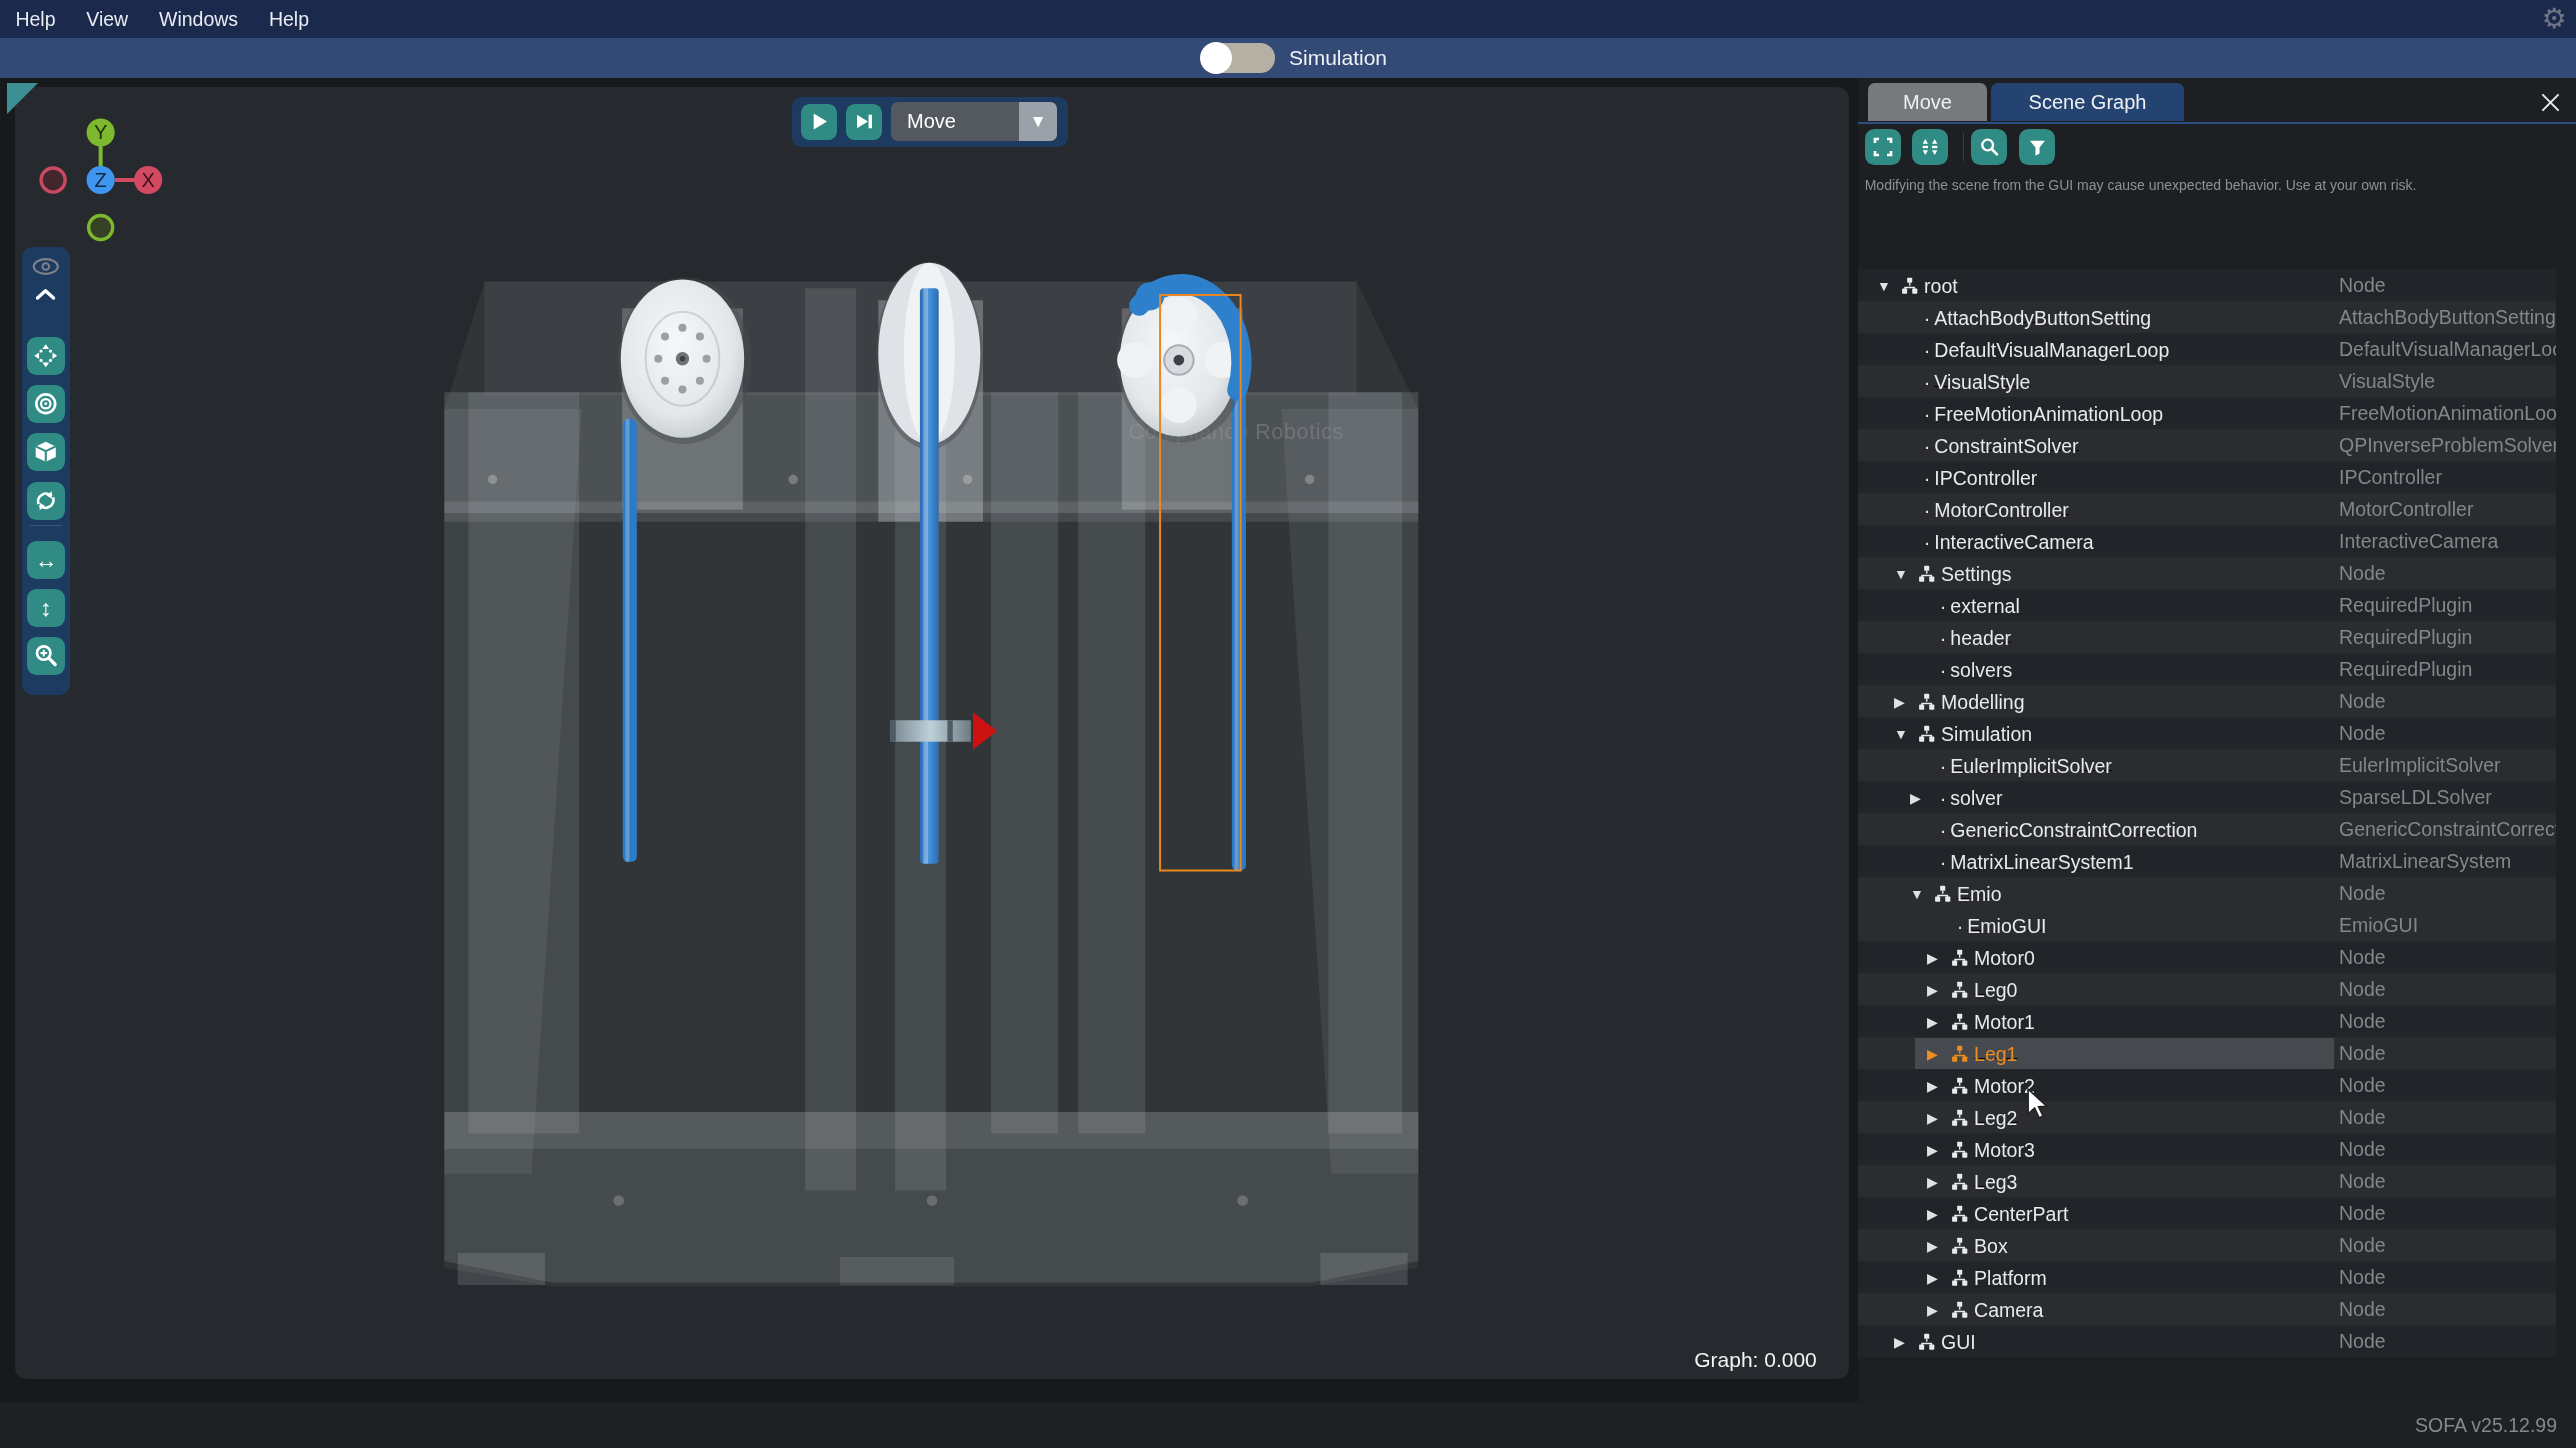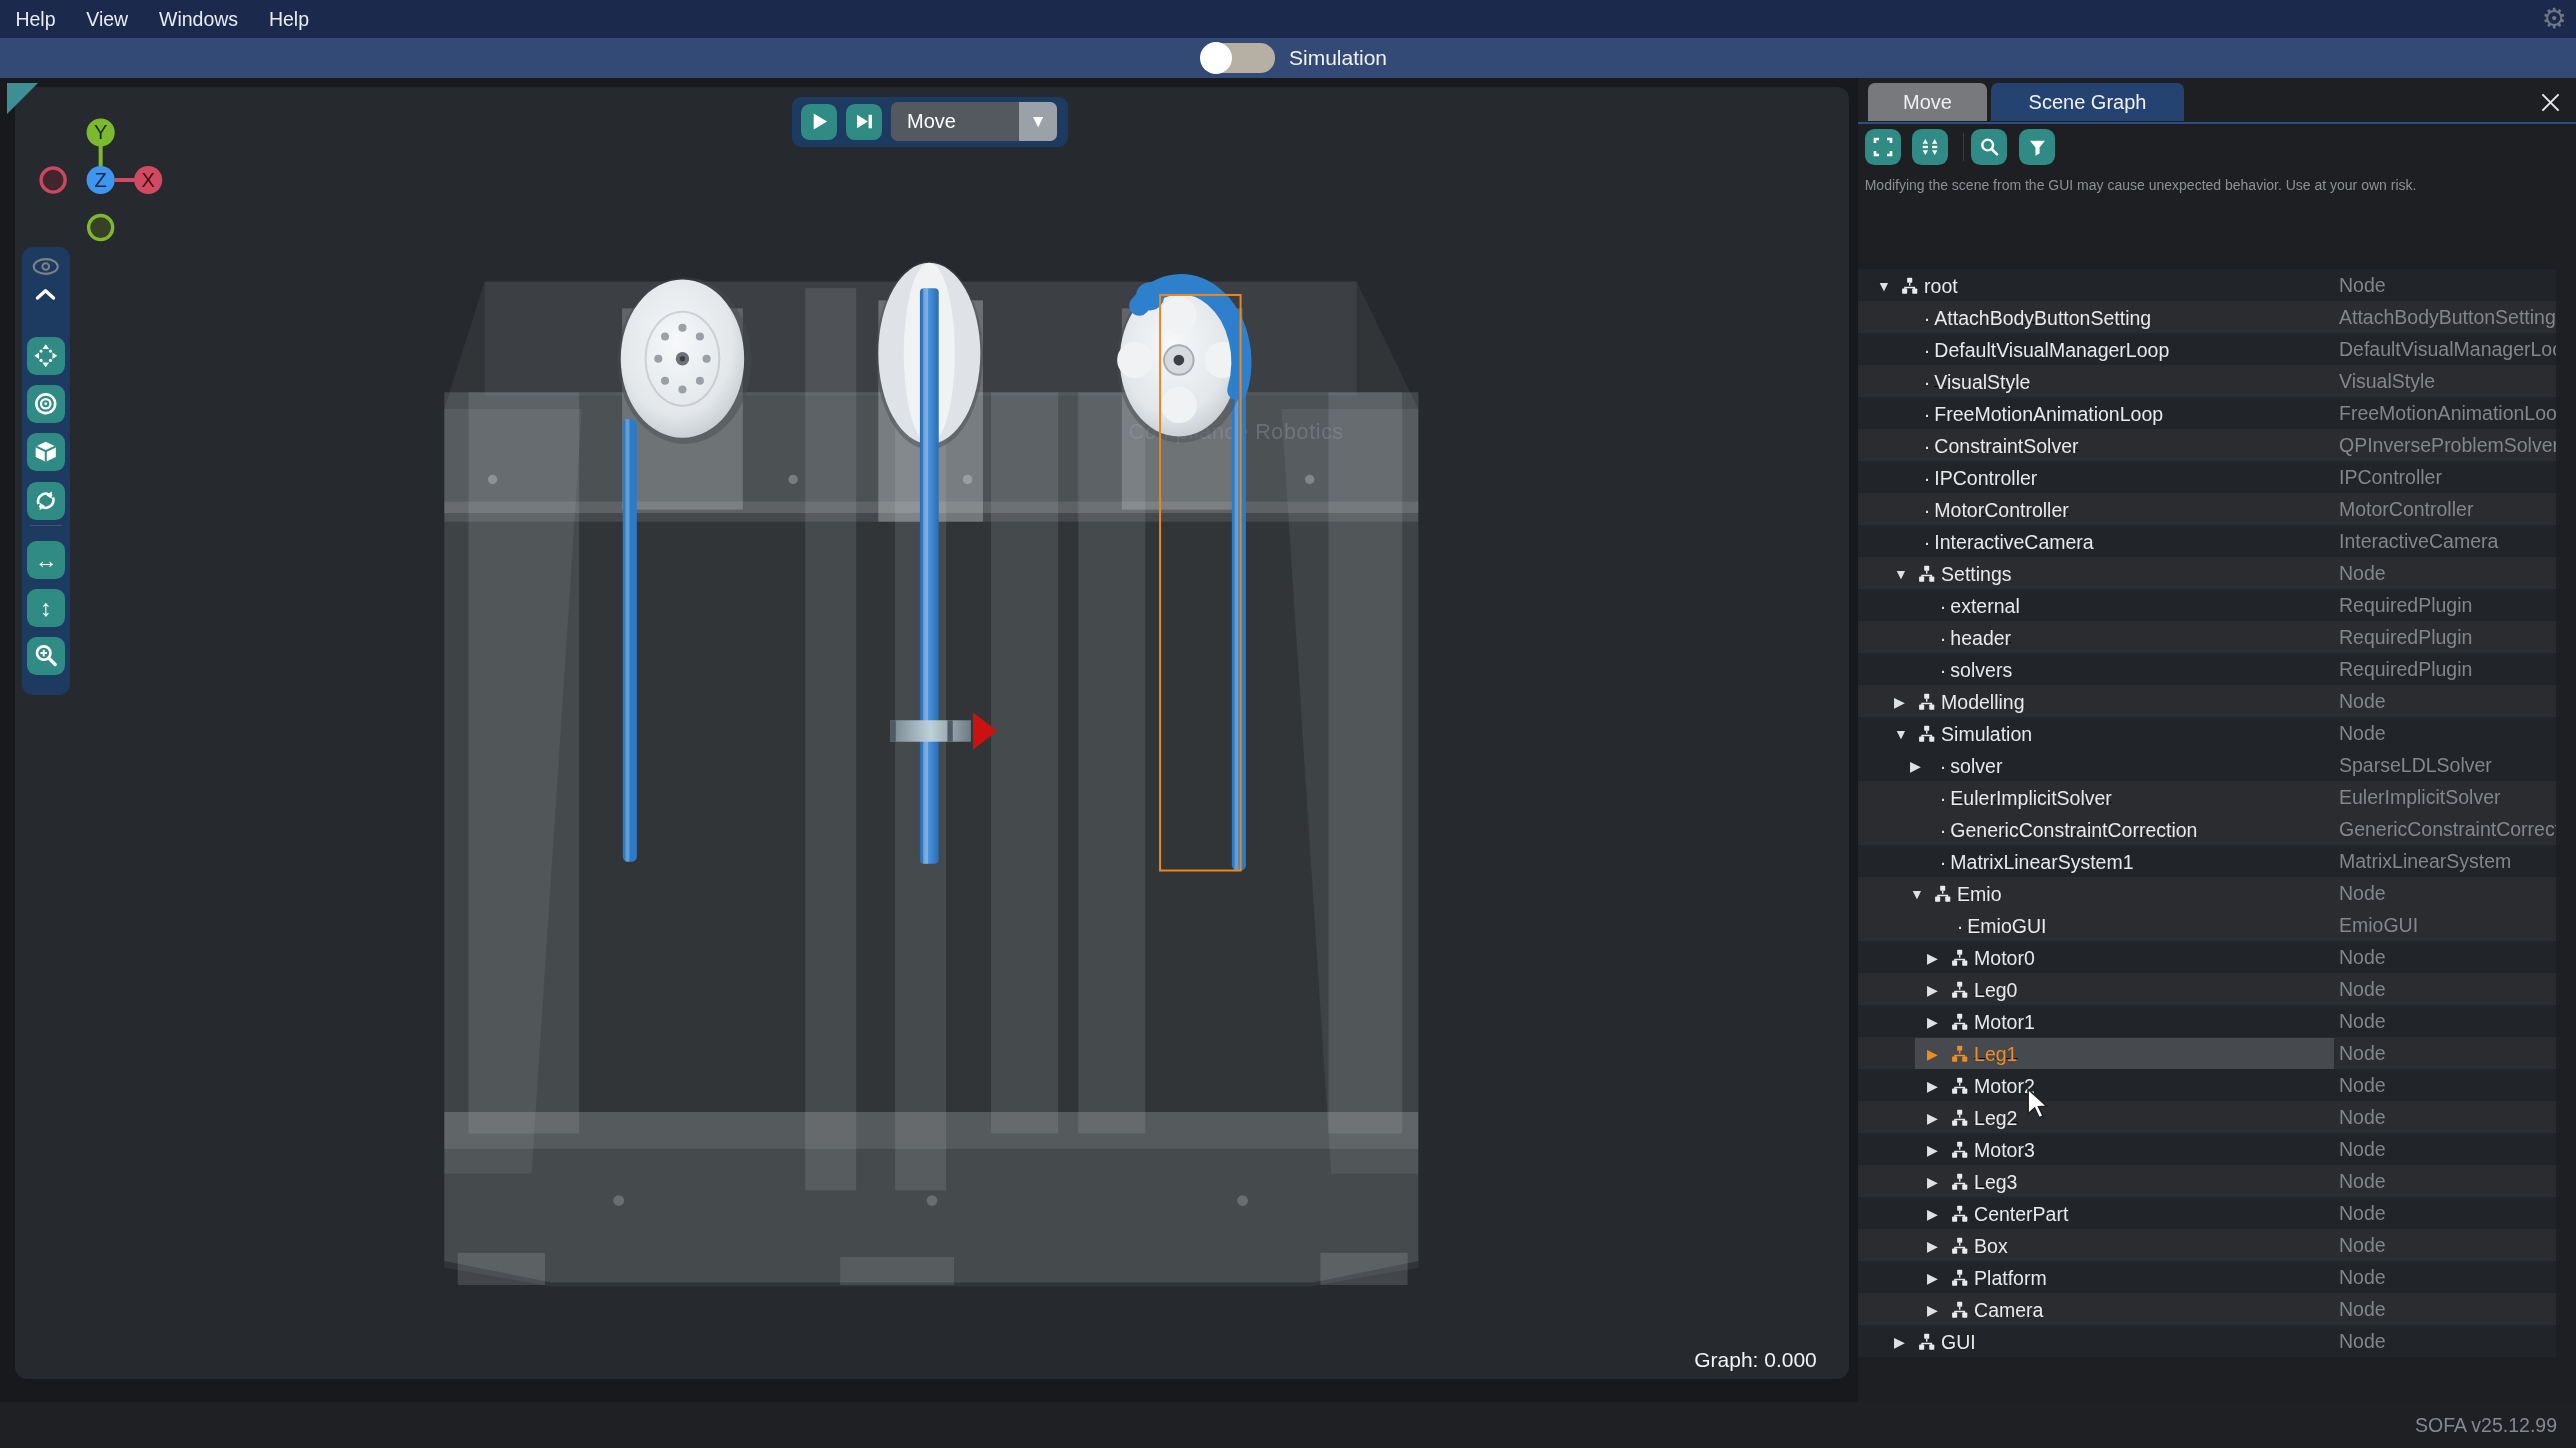--- a/index.html
+++ b/index.html
@@ -424,27 +424,27 @@
       <div class="trow">
         <div class="ncell" style="padding-left:36px"><span class="ar">▼</span><span class="nico"><svg viewBox="0 0 24 24" fill="currentColor">
               <rect x="8.5" y="1" width="7" height="7" rx="1"></rect>
               <path d="M11 8 h2 v4 h-2 Z"></path>
               <path d="M4.5 17 v-3.5 h15 V17 h-2 v-1.5 h-11 V17 Z"></path>
               <rect x="1.5" y="16" width="7" height="7" rx="1"></rect>
               <rect x="15.5" y="16" width="7" height="7" rx="1"></rect>
             </svg></span><span class="nm">Simulation</span></div>
         <div class="tcell">Node</div>
       </div>
+      <div class="trow alt">
+        <div class="ncell" style="padding-left:52px"><span class="ar"></span><span class="blt">·</span><span class="nm">EulerImplicitSolver</span></div>
+        <div class="tcell">EulerImplicitSolver</div>
+      </div>
       <div class="trow">
         <div class="ncell" style="padding-left:52px"><span class="ar">▶</span><span class="blt">·</span><span class="nm">solver</span></div>
         <div class="tcell">SparseLDLSolver</div>
-      </div>
-      <div class="trow alt">
-        <div class="ncell" style="padding-left:52px"><span class="ar"></span><span class="blt">·</span><span class="nm">EulerImplicitSolver</span></div>
-        <div class="tcell">EulerImplicitSolver</div>
       </div>
       <div class="trow alt">
         <div class="ncell" style="padding-left:52px"><span class="ar"></span><span class="blt">·</span><span class="nm">GenericConstraintCorrection</span></div>
         <div class="tcell">GenericConstraintCorrection</div>
       </div>
       <div class="trow">
         <div class="ncell" style="padding-left:52px"><span class="ar"></span><span class="blt">·</span><span class="nm">MatrixLinearSystem1</span></div>
         <div class="tcell">MatrixLinearSystem</div>
       </div>
       <div class="trow alt">

